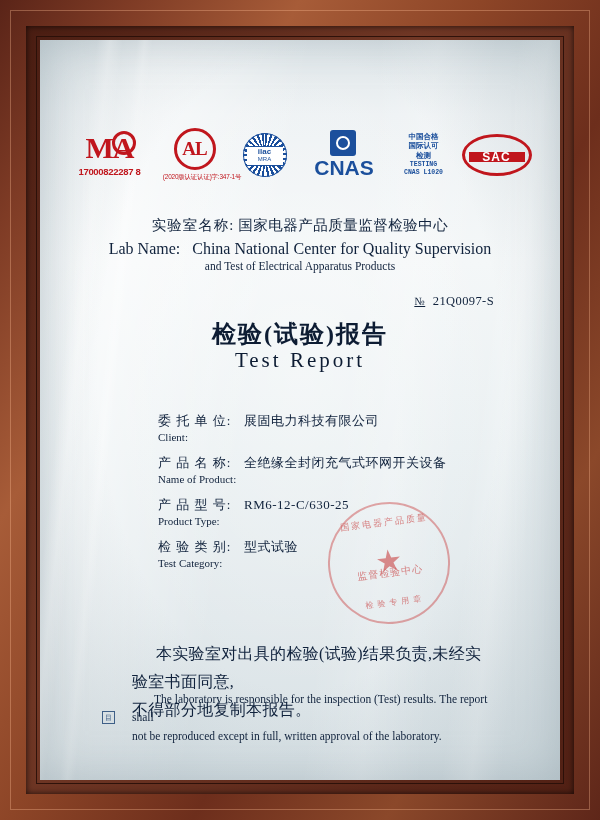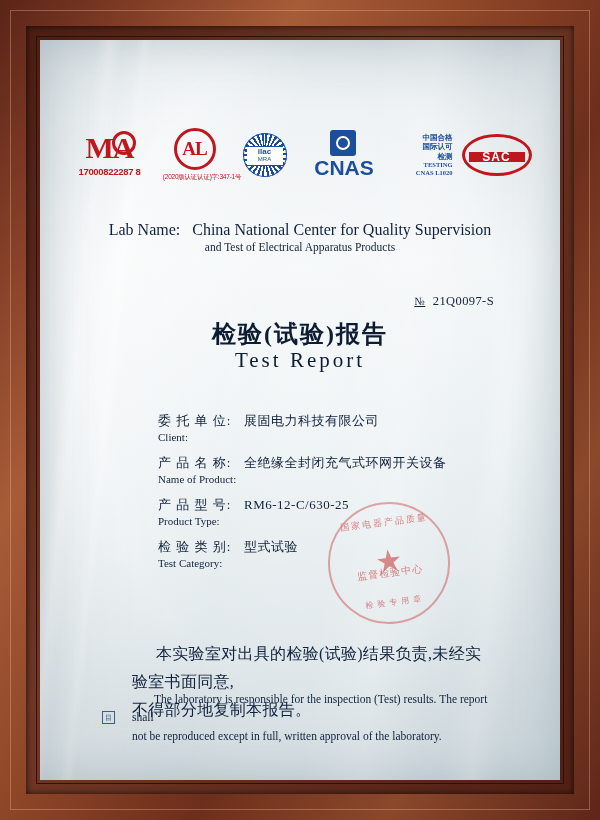--- a/index.html
+++ b/index.html
@@ -204,26 +204,26 @@
     font-weight: bold;
     color: #1b4f9c;
     letter-spacing: 0px;
     vertical-align: middle;
     margin-left: 3px;
   }
 
   
   .logo-cnasblk { width: 60px; }
   .cnasblk {
-    font-family: Liberation Serif, serif;
+    font-family: Liberation Mono, monospace;
     font-size: 6.5px;
     font-weight: bold;
     color: #1b4f9c;
     line-height: 1.25;
-    text-align: right;
+    text-align: center;
     padding-left: 2px;
   }
   .cnasblk .cn { font-size: 7.5px; }
 
   
   .logo-sac { width: 74px; text-align: center; }
   .sac-oval {
     width: 70px; height: 42px;
     border: 3px solid #c0161d;
     border-radius: 50%;
@@ -475,20 +475,24 @@
         <div class="logo logo-sac">
           <div class="sac-oval">
             <div class="bar"></div>
             <div class="letters">SAC</div>
           </div>
         </div>
 
       </div>
 
       <div class="labname">
+        <div class="row1">
+          <span class="lbl">实验室名称:</span>
+          <span>国家电器产品质量监督检验中心</span>
+        </div>
         <div class="row2">
           <span class="en-lbl">Lab Name:</span>
           <span>China National Center for Quality Supervision</span>
         </div>
         <div class="row3">
           <span>and Test of Electrical Apparatus Products</span>
         </div>
       </div>
 
       <div class="reportno">

